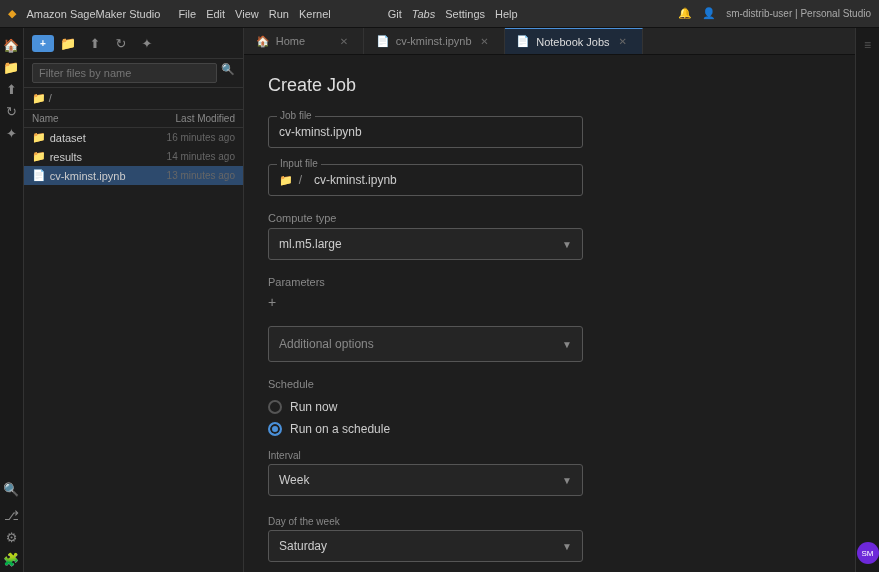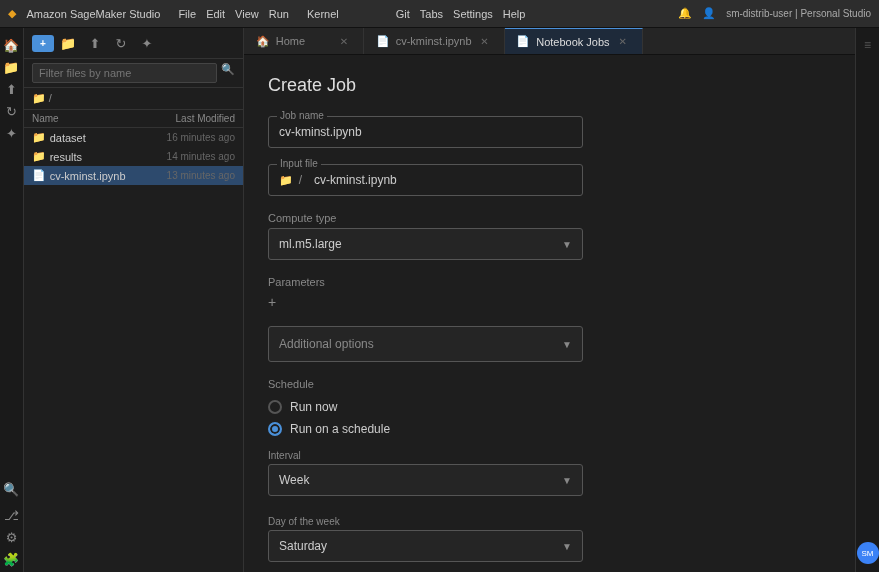--- a/index.html
+++ b/index.html
@@ -74,23 +74,23 @@
 </head>
 <body>
 
 <div style="position:fixed;top:0;left:0;width:879px;height:28px;background:#2d2d2d;display:flex;align-items:center;padding:0 8px;font-size:11px;color:#ccc;border-bottom:1px solid #111;z-index:100;gap:10px;">
   <span style="font-size:11px;color:#e8a020;">◆</span>
   <span style="font-size:11px;color:#ccc;margin-right:8px;">Amazon SageMaker Studio</span>
   <span style="cursor:pointer;">File</span>
   <span style="cursor:pointer;">Edit</span>
   <span style="cursor:pointer;">View</span>
   <span style="cursor:pointer;">Run</span>
-  <span style="cursor:pointer;margin-left:8px;">Kernel</span>
+  <span style="cursor:pointer;">Kernel</span>
   <span style="cursor:pointer;padding-left:47px;">Git</span>
-  <span style="cursor:pointer;">Tabs</span>
+  <span style="cursor:pointer;font-style:italic;">Tabs</span>
   <span style="cursor:pointer;">Settings</span>
   <span style="cursor:pointer;">Help</span>
   <span style="margin-left:auto;display:flex;align-items:center;gap:10px;">
     <span style="cursor:pointer;">🔔</span>
     <span>👤</span>
     <span style="font-size:10px;color:#aaa;">sm-distrib-user | Personal Studio</span>
   </span>
 </div>
 
 <div style="display:flex;width:879px;height:572px;padding-top:28px;overflow:hidden;">
@@ -177,21 +177,21 @@
         <span>Notebook Jobs</span>
         <span class="tab-close">✕</span>
       </div>
     </div>
 
     <div class="main-content">
       <h2 class="page-title">Create Job</h2>
 
       <div class="form-group input-max">
         <div class="field-wrapper">
-          <span class="field-label">Job name</span>
+          <span class="field-label">Job file</span>
           <input class="field-value" type="text" value="cv-kminst.ipynb" style="">
         </div>
       </div>
 
       <div class="form-group input-max">
         <div class="field-wrapper">
           <span class="field-label">Input file</span>
           <div class="field-value-with-icon">
             <span class="folder-icon">📁</span>
             <span style="color:#888;font-size:12px;">/</span>
@@ -253,16 +253,16 @@
         <div class="interval-label">Time</div>
 
       </div>
 
     </div>
   </div>
 
   <div class="right-edge">
     <div class="edge-icon">≡</div>
     <div style="flex:1;"></div>
-    <div style="width:22px;height:22px;border-radius:50%;background:#3b82f6;display:flex;align-items:center;justify-content:center;color:#fff;font-size:8px;margin-bottom:8px;">SM</div>
+    <div style="width:22px;height:22px;border-radius:50%;background:#6d28d9;display:flex;align-items:center;justify-content:center;color:#fff;font-size:8px;margin-bottom:8px;">SM</div>
   </div>
 
 </div>
 
 </body></html>

